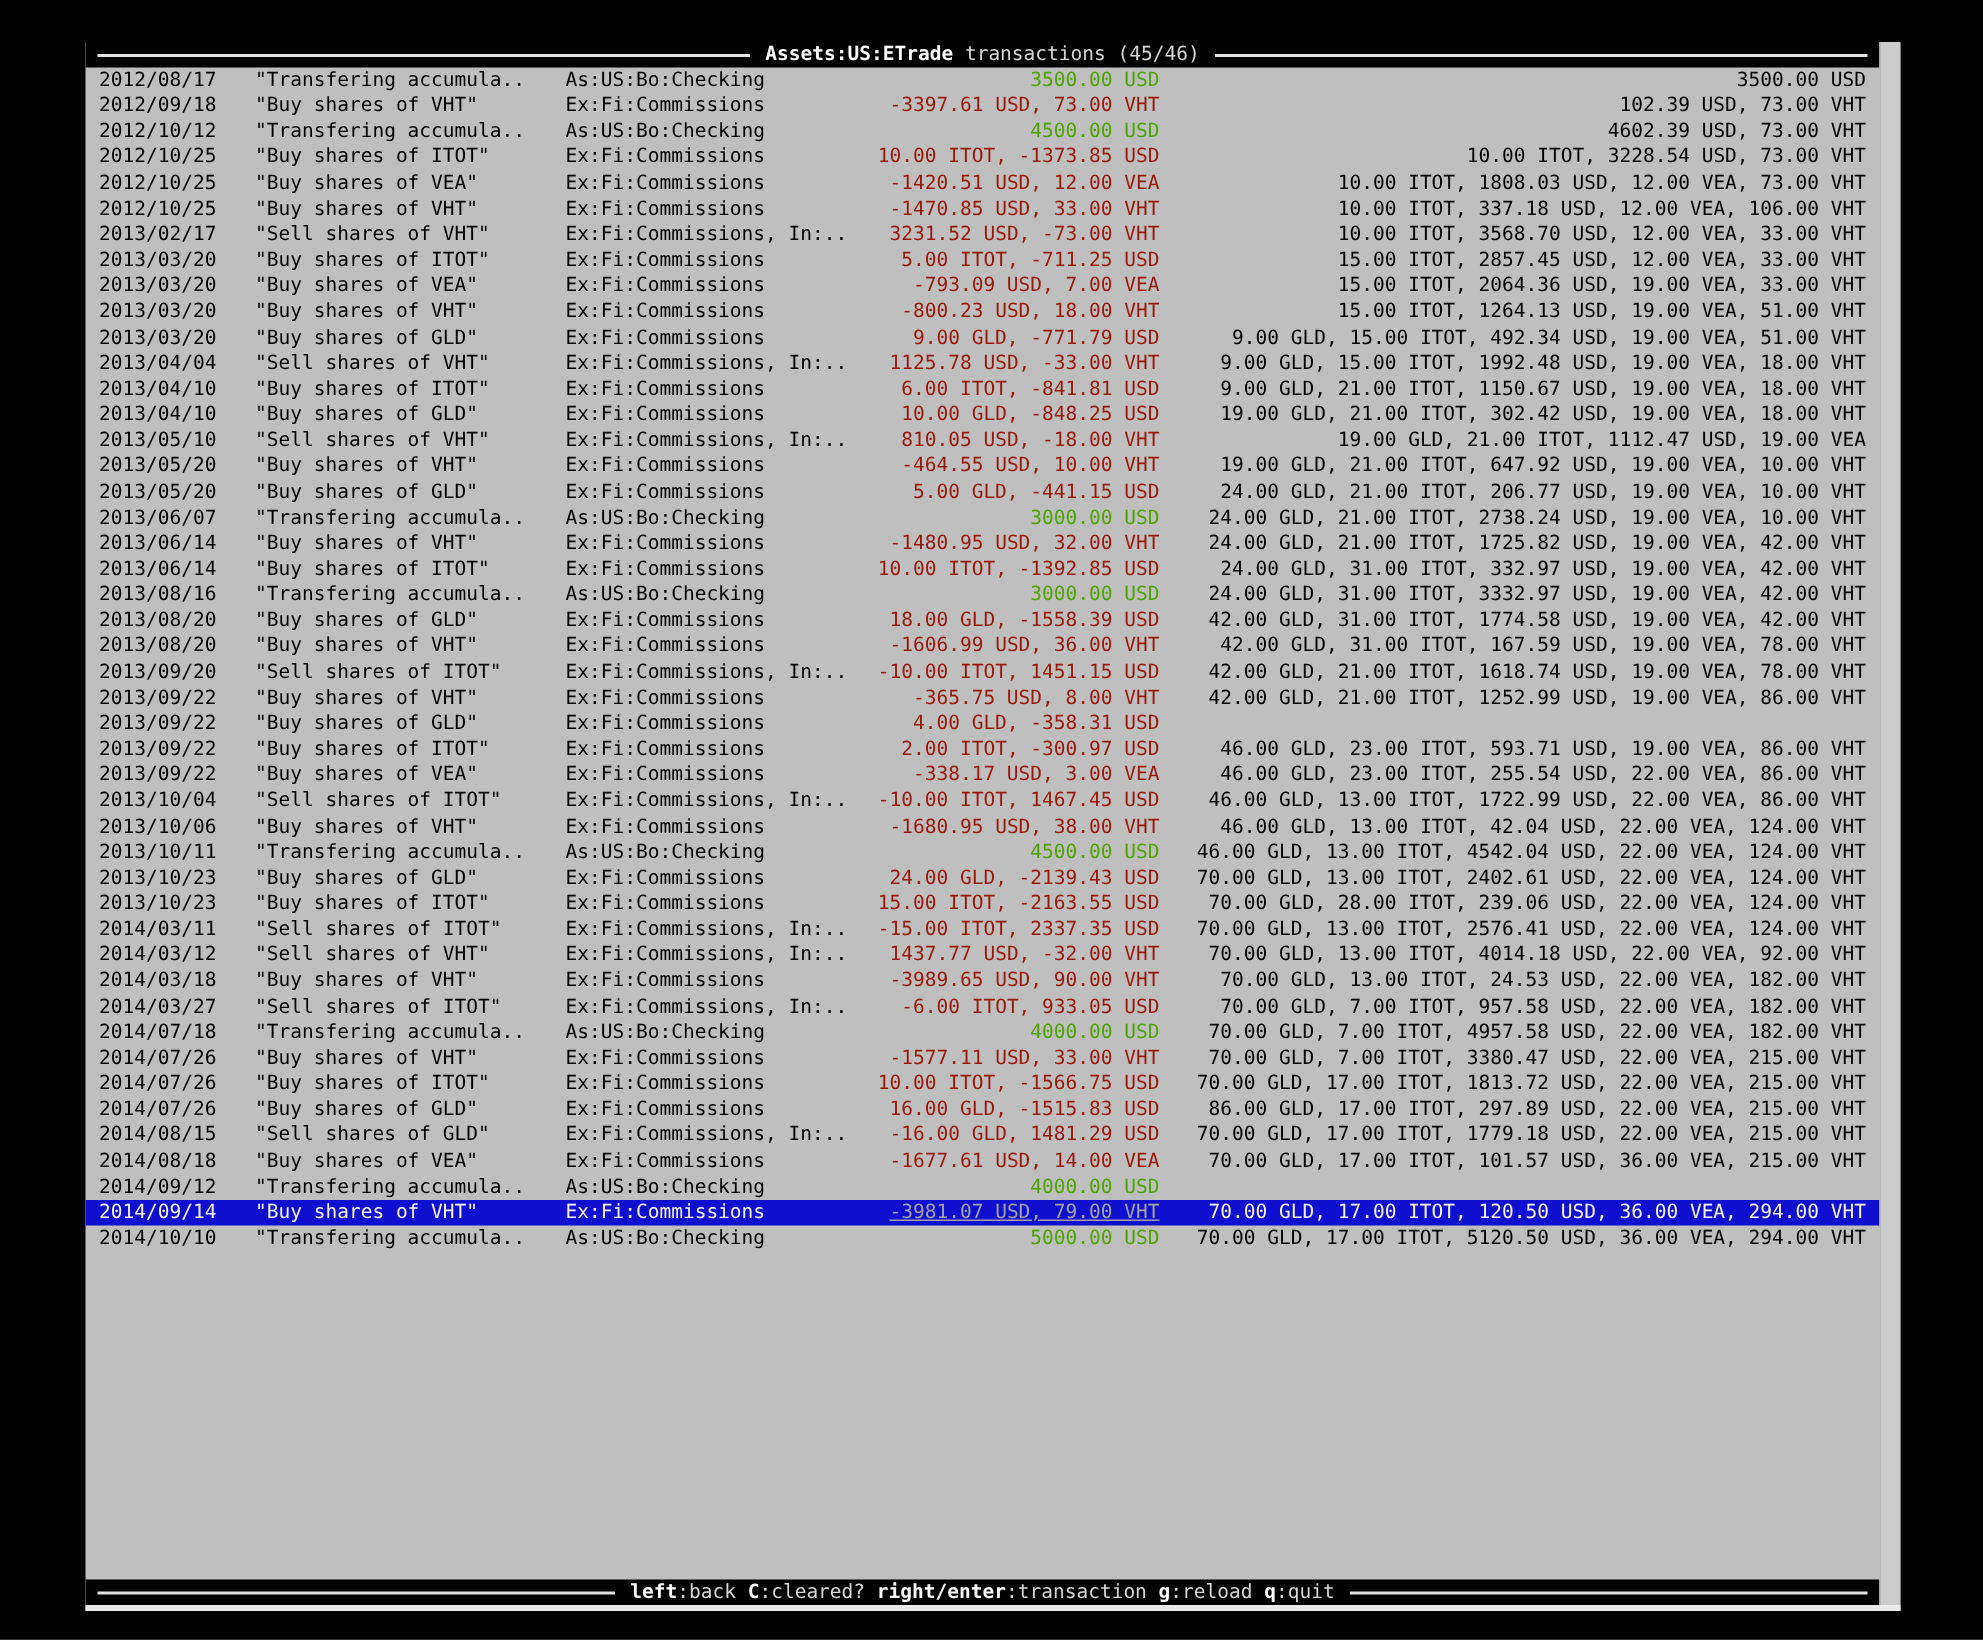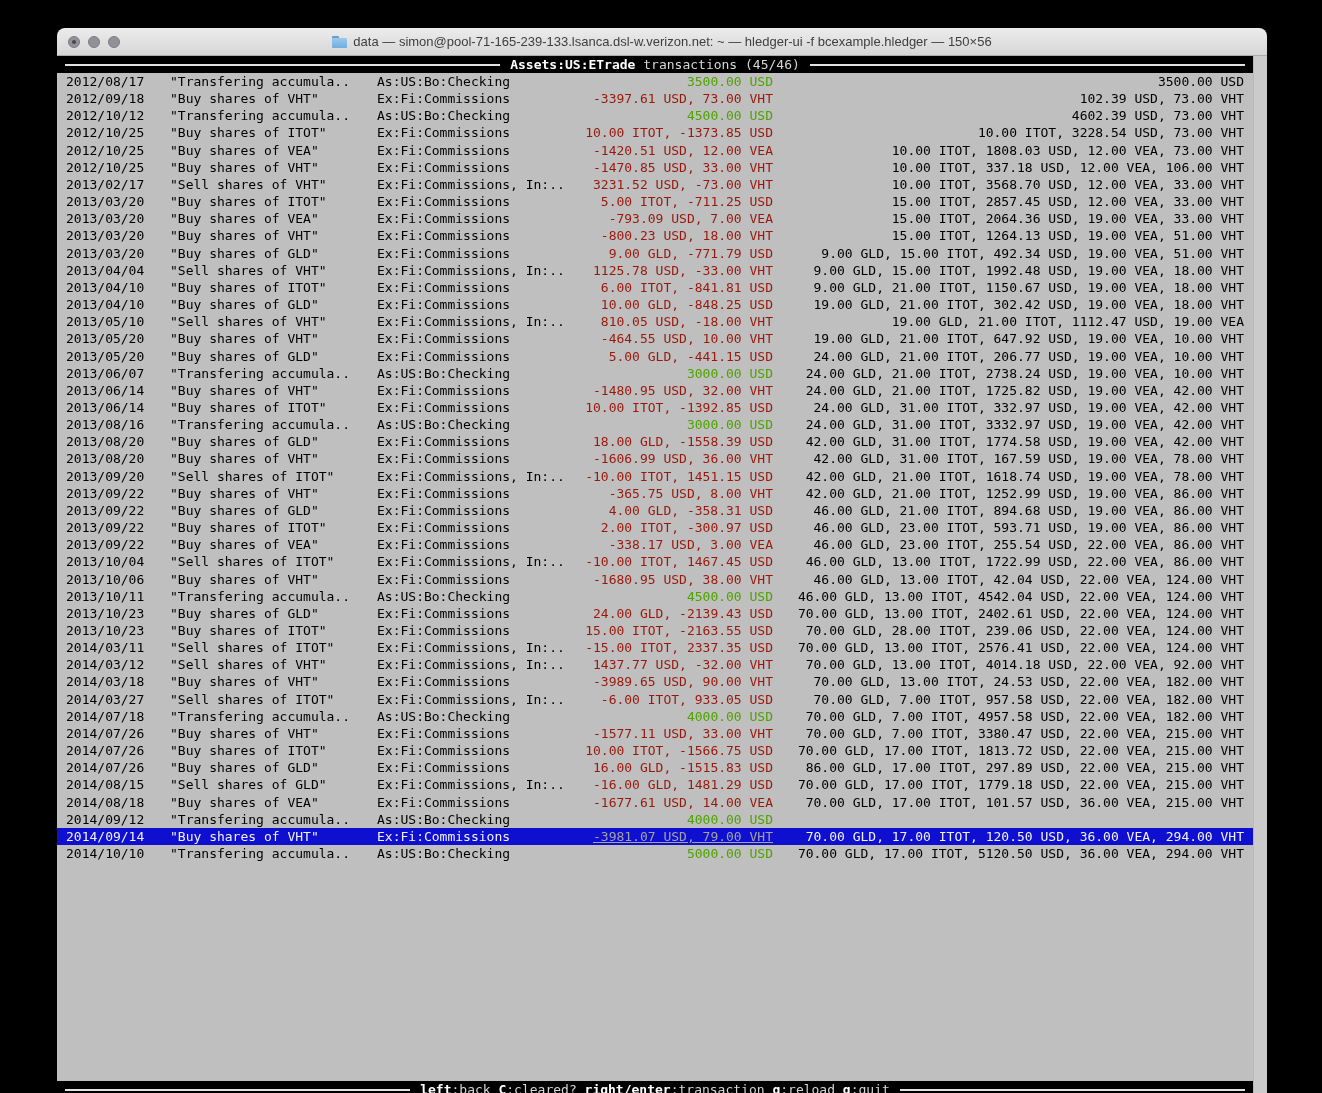--- a/index.html
+++ b/index.html
@@ -60,31 +60,20 @@
   .row.selected .c-bal { color:#F2F2F2; }
   .row.selected .amt-red { color:#a3a3a3;text-decoration:underline; }
 
   .filler { flex:1 1 auto; }
 </style>
 </head>
 <body>
 
 <div class="window">
 
-  <div class="titlebar">
-    <div class="traffic">
-      <div class="light dotted"></div>
-      <div class="light"></div>
-      <div class="light"></div>
-    </div>
-    <div class="titletext">
-      <span class="foldericon"></span>
-      <span>data — simon@pool-71-165-239-133.lsanca.dsl-w.verizon.net: ~ — hledger-ui -f bcexample.hledger — 150×56</span>
-    </div>
-  </div>
 
   <div class="terminal">
 
     <div class="bar">
       <span class="rule"></span>
       <span class="bartext"><b>Assets:US:ETrade</b> <span class="dim">transactions</span> <span class="dim">(45/46)</span></span>
       <span class="rule"></span>
     </div>
 
     <div class="rows" id="rows">
@@ -106,21 +95,21 @@
         <div class="row"><span class="c-date">2013/05/20</span><span class="c-desc">"Buy shares of VHT"</span><span class="c-acct">Ex:Fi:Commissions</span><span class="c-amt amt-red">-464.55 USD, 10.00 VHT</span><span class="c-bal">19.00 GLD, 21.00 ITOT, 647.92 USD, 19.00 VEA, 10.00 VHT</span></div>
         <div class="row"><span class="c-date">2013/05/20</span><span class="c-desc">"Buy shares of GLD"</span><span class="c-acct">Ex:Fi:Commissions</span><span class="c-amt amt-red">5.00 GLD, -441.15 USD</span><span class="c-bal">24.00 GLD, 21.00 ITOT, 206.77 USD, 19.00 VEA, 10.00 VHT</span></div>
         <div class="row"><span class="c-date">2013/06/07</span><span class="c-desc">"Transfering accumula..</span><span class="c-acct">As:US:Bo:Checking</span><span class="c-amt amt-green">3000.00 USD</span><span class="c-bal">24.00 GLD, 21.00 ITOT, 2738.24 USD, 19.00 VEA, 10.00 VHT</span></div>
         <div class="row"><span class="c-date">2013/06/14</span><span class="c-desc">"Buy shares of VHT"</span><span class="c-acct">Ex:Fi:Commissions</span><span class="c-amt amt-red">-1480.95 USD, 32.00 VHT</span><span class="c-bal">24.00 GLD, 21.00 ITOT, 1725.82 USD, 19.00 VEA, 42.00 VHT</span></div>
         <div class="row"><span class="c-date">2013/06/14</span><span class="c-desc">"Buy shares of ITOT"</span><span class="c-acct">Ex:Fi:Commissions</span><span class="c-amt amt-red">10.00 ITOT, -1392.85 USD</span><span class="c-bal">24.00 GLD, 31.00 ITOT, 332.97 USD, 19.00 VEA, 42.00 VHT</span></div>
         <div class="row"><span class="c-date">2013/08/16</span><span class="c-desc">"Transfering accumula..</span><span class="c-acct">As:US:Bo:Checking</span><span class="c-amt amt-green">3000.00 USD</span><span class="c-bal">24.00 GLD, 31.00 ITOT, 3332.97 USD, 19.00 VEA, 42.00 VHT</span></div>
         <div class="row"><span class="c-date">2013/08/20</span><span class="c-desc">"Buy shares of GLD"</span><span class="c-acct">Ex:Fi:Commissions</span><span class="c-amt amt-red">18.00 GLD, -1558.39 USD</span><span class="c-bal">42.00 GLD, 31.00 ITOT, 1774.58 USD, 19.00 VEA, 42.00 VHT</span></div>
         <div class="row"><span class="c-date">2013/08/20</span><span class="c-desc">"Buy shares of VHT"</span><span class="c-acct">Ex:Fi:Commissions</span><span class="c-amt amt-red">-1606.99 USD, 36.00 VHT</span><span class="c-bal">42.00 GLD, 31.00 ITOT, 167.59 USD, 19.00 VEA, 78.00 VHT</span></div>
         <div class="row"><span class="c-date">2013/09/20</span><span class="c-desc">"Sell shares of ITOT"</span><span class="c-acct">Ex:Fi:Commissions, In:..</span><span class="c-amt amt-red">-10.00 ITOT, 1451.15 USD</span><span class="c-bal">42.00 GLD, 21.00 ITOT, 1618.74 USD, 19.00 VEA, 78.00 VHT</span></div>
         <div class="row"><span class="c-date">2013/09/22</span><span class="c-desc">"Buy shares of VHT"</span><span class="c-acct">Ex:Fi:Commissions</span><span class="c-amt amt-red">-365.75 USD, 8.00 VHT</span><span class="c-bal">42.00 GLD, 21.00 ITOT, 1252.99 USD, 19.00 VEA, 86.00 VHT</span></div>
-        <div class="row"><span class="c-date">2013/09/22</span><span class="c-desc">"Buy shares of GLD"</span><span class="c-acct">Ex:Fi:Commissions</span><span class="c-amt amt-red">4.00 GLD, -358.31 USD</span><span class="c-bal">46.00 GLD, 21.00 ITOT, 894.68 USD, 19.00 VEA, 86.00 VHT</span></div>
+        <div class="row"><span class="c-date">2013/09/22</span><span class="c-desc">"Buy shares of GLD"</span><span class="c-acct">Ex:Fi:Commissions</span><span class="c-amt amt-red">4.00 GLD, -358.31 USD</span></div>
         <div class="row"><span class="c-date">2013/09/22</span><span class="c-desc">"Buy shares of ITOT"</span><span class="c-acct">Ex:Fi:Commissions</span><span class="c-amt amt-red">2.00 ITOT, -300.97 USD</span><span class="c-bal">46.00 GLD, 23.00 ITOT, 593.71 USD, 19.00 VEA, 86.00 VHT</span></div>
         <div class="row"><span class="c-date">2013/09/22</span><span class="c-desc">"Buy shares of VEA"</span><span class="c-acct">Ex:Fi:Commissions</span><span class="c-amt amt-red">-338.17 USD, 3.00 VEA</span><span class="c-bal">46.00 GLD, 23.00 ITOT, 255.54 USD, 22.00 VEA, 86.00 VHT</span></div>
         <div class="row"><span class="c-date">2013/10/04</span><span class="c-desc">"Sell shares of ITOT"</span><span class="c-acct">Ex:Fi:Commissions, In:..</span><span class="c-amt amt-red">-10.00 ITOT, 1467.45 USD</span><span class="c-bal">46.00 GLD, 13.00 ITOT, 1722.99 USD, 22.00 VEA, 86.00 VHT</span></div>
         <div class="row"><span class="c-date">2013/10/06</span><span class="c-desc">"Buy shares of VHT"</span><span class="c-acct">Ex:Fi:Commissions</span><span class="c-amt amt-red">-1680.95 USD, 38.00 VHT</span><span class="c-bal">46.00 GLD, 13.00 ITOT, 42.04 USD, 22.00 VEA, 124.00 VHT</span></div>
         <div class="row"><span class="c-date">2013/10/11</span><span class="c-desc">"Transfering accumula..</span><span class="c-acct">As:US:Bo:Checking</span><span class="c-amt amt-green">4500.00 USD</span><span class="c-bal">46.00 GLD, 13.00 ITOT, 4542.04 USD, 22.00 VEA, 124.00 VHT</span></div>
         <div class="row"><span class="c-date">2013/10/23</span><span class="c-desc">"Buy shares of GLD"</span><span class="c-acct">Ex:Fi:Commissions</span><span class="c-amt amt-red">24.00 GLD, -2139.43 USD</span><span class="c-bal">70.00 GLD, 13.00 ITOT, 2402.61 USD, 22.00 VEA, 124.00 VHT</span></div>
         <div class="row"><span class="c-date">2013/10/23</span><span class="c-desc">"Buy shares of ITOT"</span><span class="c-acct">Ex:Fi:Commissions</span><span class="c-amt amt-red">15.00 ITOT, -2163.55 USD</span><span class="c-bal">70.00 GLD, 28.00 ITOT, 239.06 USD, 22.00 VEA, 124.00 VHT</span></div>
         <div class="row"><span class="c-date">2014/03/11</span><span class="c-desc">"Sell shares of ITOT"</span><span class="c-acct">Ex:Fi:Commissions, In:..</span><span class="c-amt amt-red">-15.00 ITOT, 2337.35 USD</span><span class="c-bal">70.00 GLD, 13.00 ITOT, 2576.41 USD, 22.00 VEA, 124.00 VHT</span></div>
         <div class="row"><span class="c-date">2014/03/12</span><span class="c-desc">"Sell shares of VHT"</span><span class="c-acct">Ex:Fi:Commissions, In:..</span><span class="c-amt amt-red">1437.77 USD, -32.00 VHT</span><span class="c-bal">70.00 GLD, 13.00 ITOT, 4014.18 USD, 22.00 VEA, 92.00 VHT</span></div>
         <div class="row"><span class="c-date">2014/03/18</span><span class="c-desc">"Buy shares of VHT"</span><span class="c-acct">Ex:Fi:Commissions</span><span class="c-amt amt-red">-3989.65 USD, 90.00 VHT</span><span class="c-bal">70.00 GLD, 13.00 ITOT, 24.53 USD, 22.00 VEA, 182.00 VHT</span></div>

